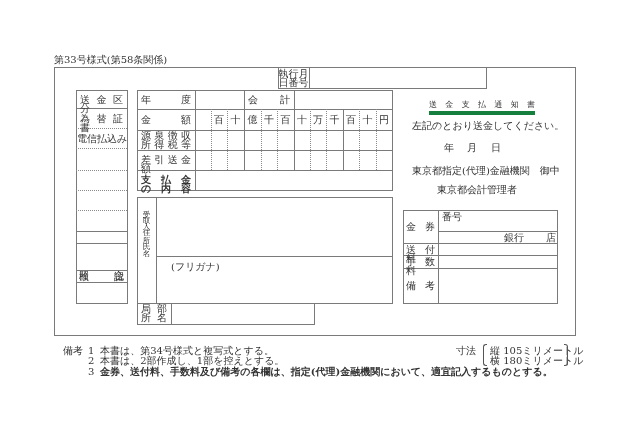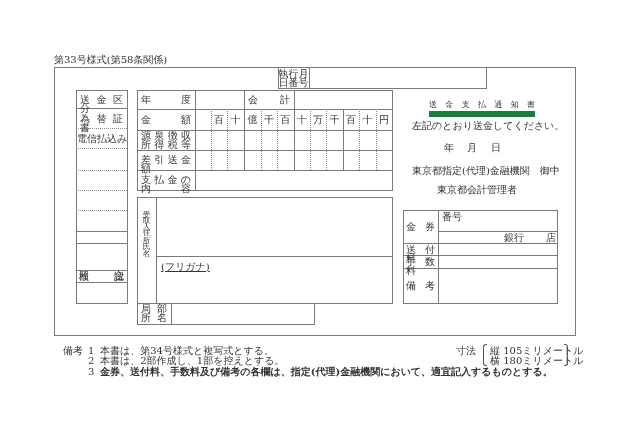--- a/index.html
+++ b/index.html
@@ -8,21 +8,21 @@
   .b{position:absolute;border:1px solid #7a7a7a;box-sizing:border-box;}
   .h{position:absolute;height:0;border-top:1px solid #7a7a7a;}
   .hd{border-top:1px dotted #8a8a8a;}
   .v{position:absolute;width:0;border-left:1px solid #7a7a7a;}
   .vd{border-left:1px dotted #8a8a8a;}
   .t{position:absolute;font-size:10px;line-height:9px;color:#333;white-space:nowrap;}
   .j{white-space:normal;text-align:justify;text-align-last:justify;}
   .c{text-align:center;}
   .vert{position:absolute;writing-mode:vertical-rl;font-size:7.6px;line-height:19px;
         letter-spacing:6.4px;color:#333;}
-  .title-ul{border-bottom:6px solid #15803d;padding-bottom:1px;font-size:8px;line-height:10px;}
+  .title-ul{border-bottom:4px solid #15803d;padding-bottom:1px;font-size:8px;line-height:10px;}
   .brk-l{position:absolute;border:1px solid #555;border-right:none;border-radius:3px 0 0 3px;box-sizing:border-box;}
   .brk-r{position:absolute;border:1px solid #555;border-left:none;border-radius:0 3px 3px 0;box-sizing:border-box;}
 </style>
 </head>
 <body>
 
 <div class="t" style="left:54px;top:55px;">第33号様式(第58条関係)</div>
 
 <div class="b" style="left:54px;top:67px;width:522px;height:269px;"></div>
 
@@ -71,40 +71,40 @@
 <div class="v" style="left:343px;top:109px;height:61px;"></div>
 <div class="v vd" style="left:359px;top:109px;height:61px;"></div>
 <div class="v vd" style="left:376px;top:109px;height:61px;"></div>
 
 <div class="t j" style="left:141px;top:95px;width:50px;">年 度</div>
 <div class="t j" style="left:248px;top:95px;width:42px;">会 計</div>
 <div class="t j" style="left:141px;top:115px;width:50px;">金 額</div>
 <div class="t j" style="left:141px;top:131px;width:50px;">源 泉 徴 収</div>
 <div class="t j" style="left:141px;top:140px;width:50px;">所 得 税 等</div>
 <div class="t j" style="left:141px;top:155px;width:50px;">差 引 送 金 額</div>
-<div class="t j" style="left:141px;top:175px;width:50px;">支 払 金 の 内 容</div>
+<div class="t j" style="left:141px;top:175px;width:50px;font-weight:bold;">支 払 金 の 内 容</div>
 
 <div class="t c" style="left:195px;top:115px;width:16px;"></div>
 <div class="t c" style="left:211px;top:115px;width:16px;">百</div>
 <div class="t c" style="left:227px;top:115px;width:17px;">十</div>
 <div class="t c" style="left:244px;top:115px;width:17px;">億</div>
 <div class="t c" style="left:261px;top:115px;width:16px;">千</div>
 <div class="t c" style="left:277px;top:115px;width:17px;">百</div>
 <div class="t c" style="left:294px;top:115px;width:16px;">十</div>
 <div class="t c" style="left:310px;top:115px;width:16px;">万</div>
 <div class="t c" style="left:326px;top:115px;width:17px;">千</div>
 <div class="t c" style="left:343px;top:115px;width:16px;">百</div>
 <div class="t c" style="left:359px;top:115px;width:17px;">十</div>
 <div class="t c" style="left:376px;top:115px;width:16px;">円</div>
 
 <div class="b" style="left:137px;top:197px;width:256px;height:107px;"></div>
 <div class="v" style="left:156px;top:197px;height:106px;"></div>
 <div class="h" style="left:156px;top:256px;width:236px;"></div>
 <div class="vert" style="left:137px;top:204px;width:19px;">受取人住所氏名</div>
-<div class="t" style="left:161px;top:262px;text-decoration:underline;">(フリガナ)</div>
+<div class="t" style="left:171px;top:262px;">(フリガナ)</div>
 
 <div class="b" style="left:137px;top:303px;width:178px;height:22px;"></div>
 <div class="v" style="left:171px;top:303px;height:21px;"></div>
 <div class="t j" style="left:141px;top:304px;width:26px;">局 部</div>
 <div class="t j" style="left:141px;top:313px;width:26px;">所 名</div>
 
 <div class="t j title-ul" style="left:429px;top:100px;width:106px;">送 金 支 払 通 知 書</div>
 <div class="t" style="left:412px;top:121px;">左記のとおり送金してください。</div>
 <div class="t" style="left:444px;top:143px;">年</div>
 <div class="t" style="left:467px;top:143px;">月</div>

